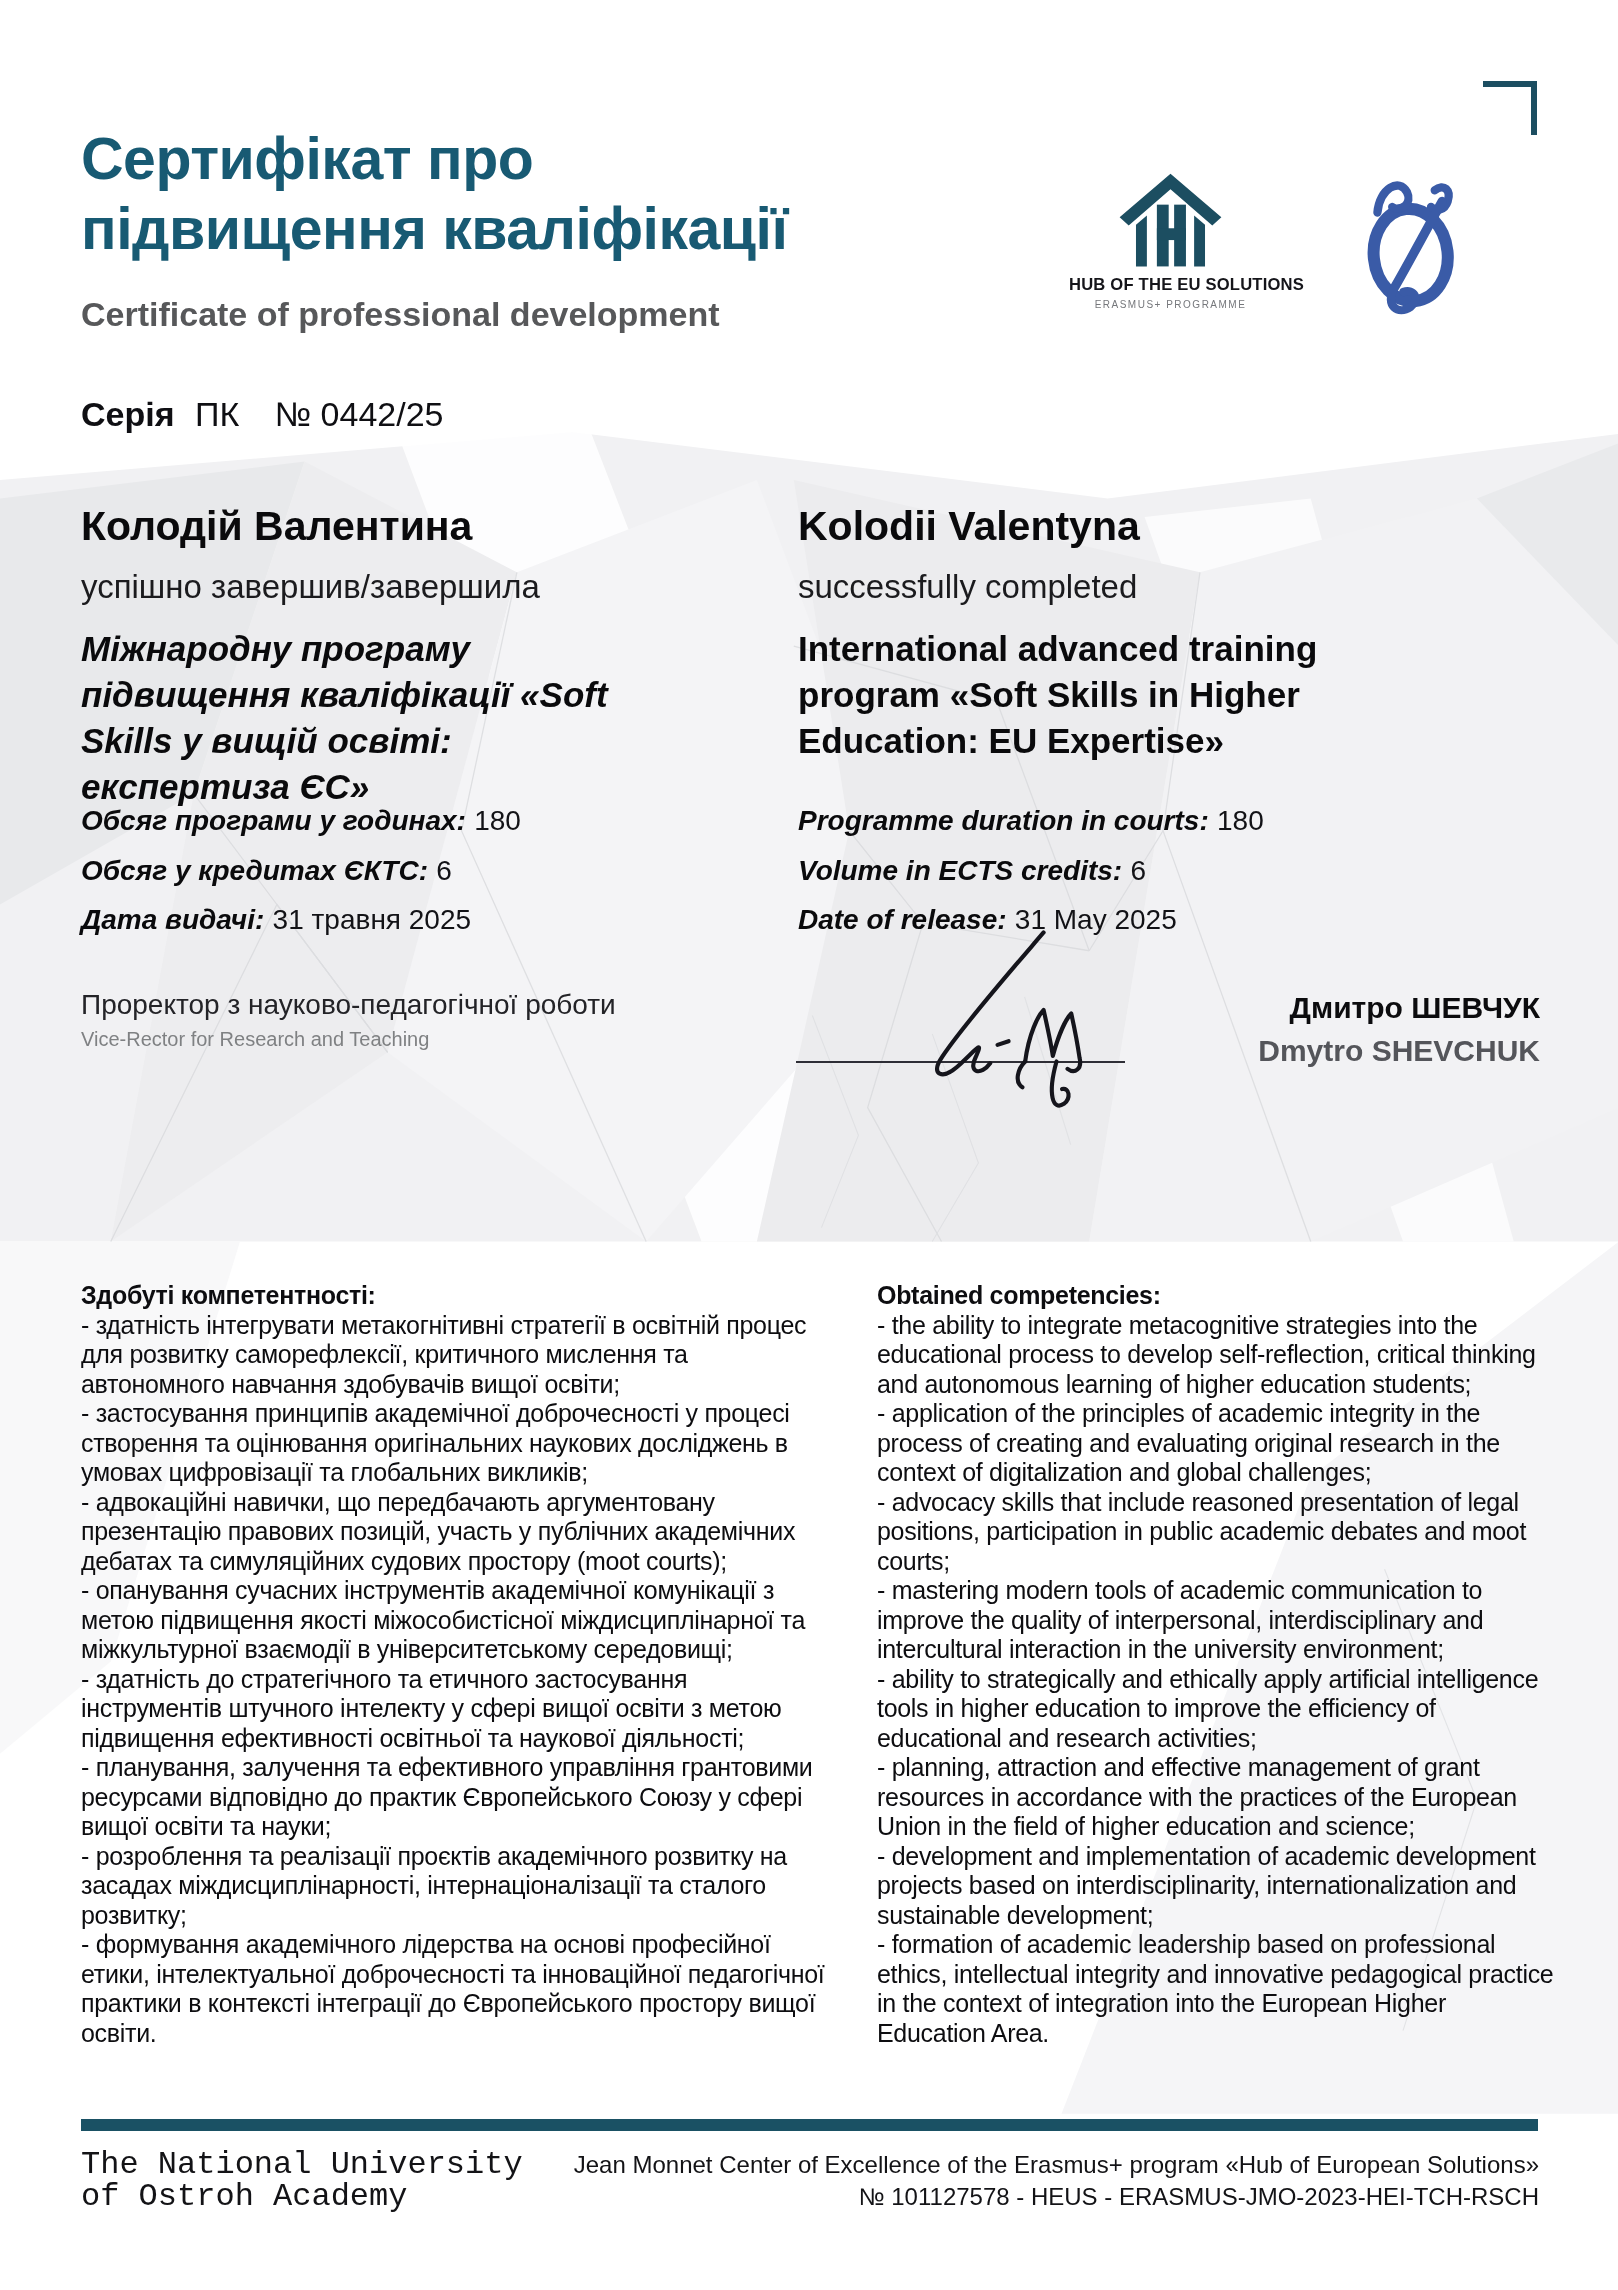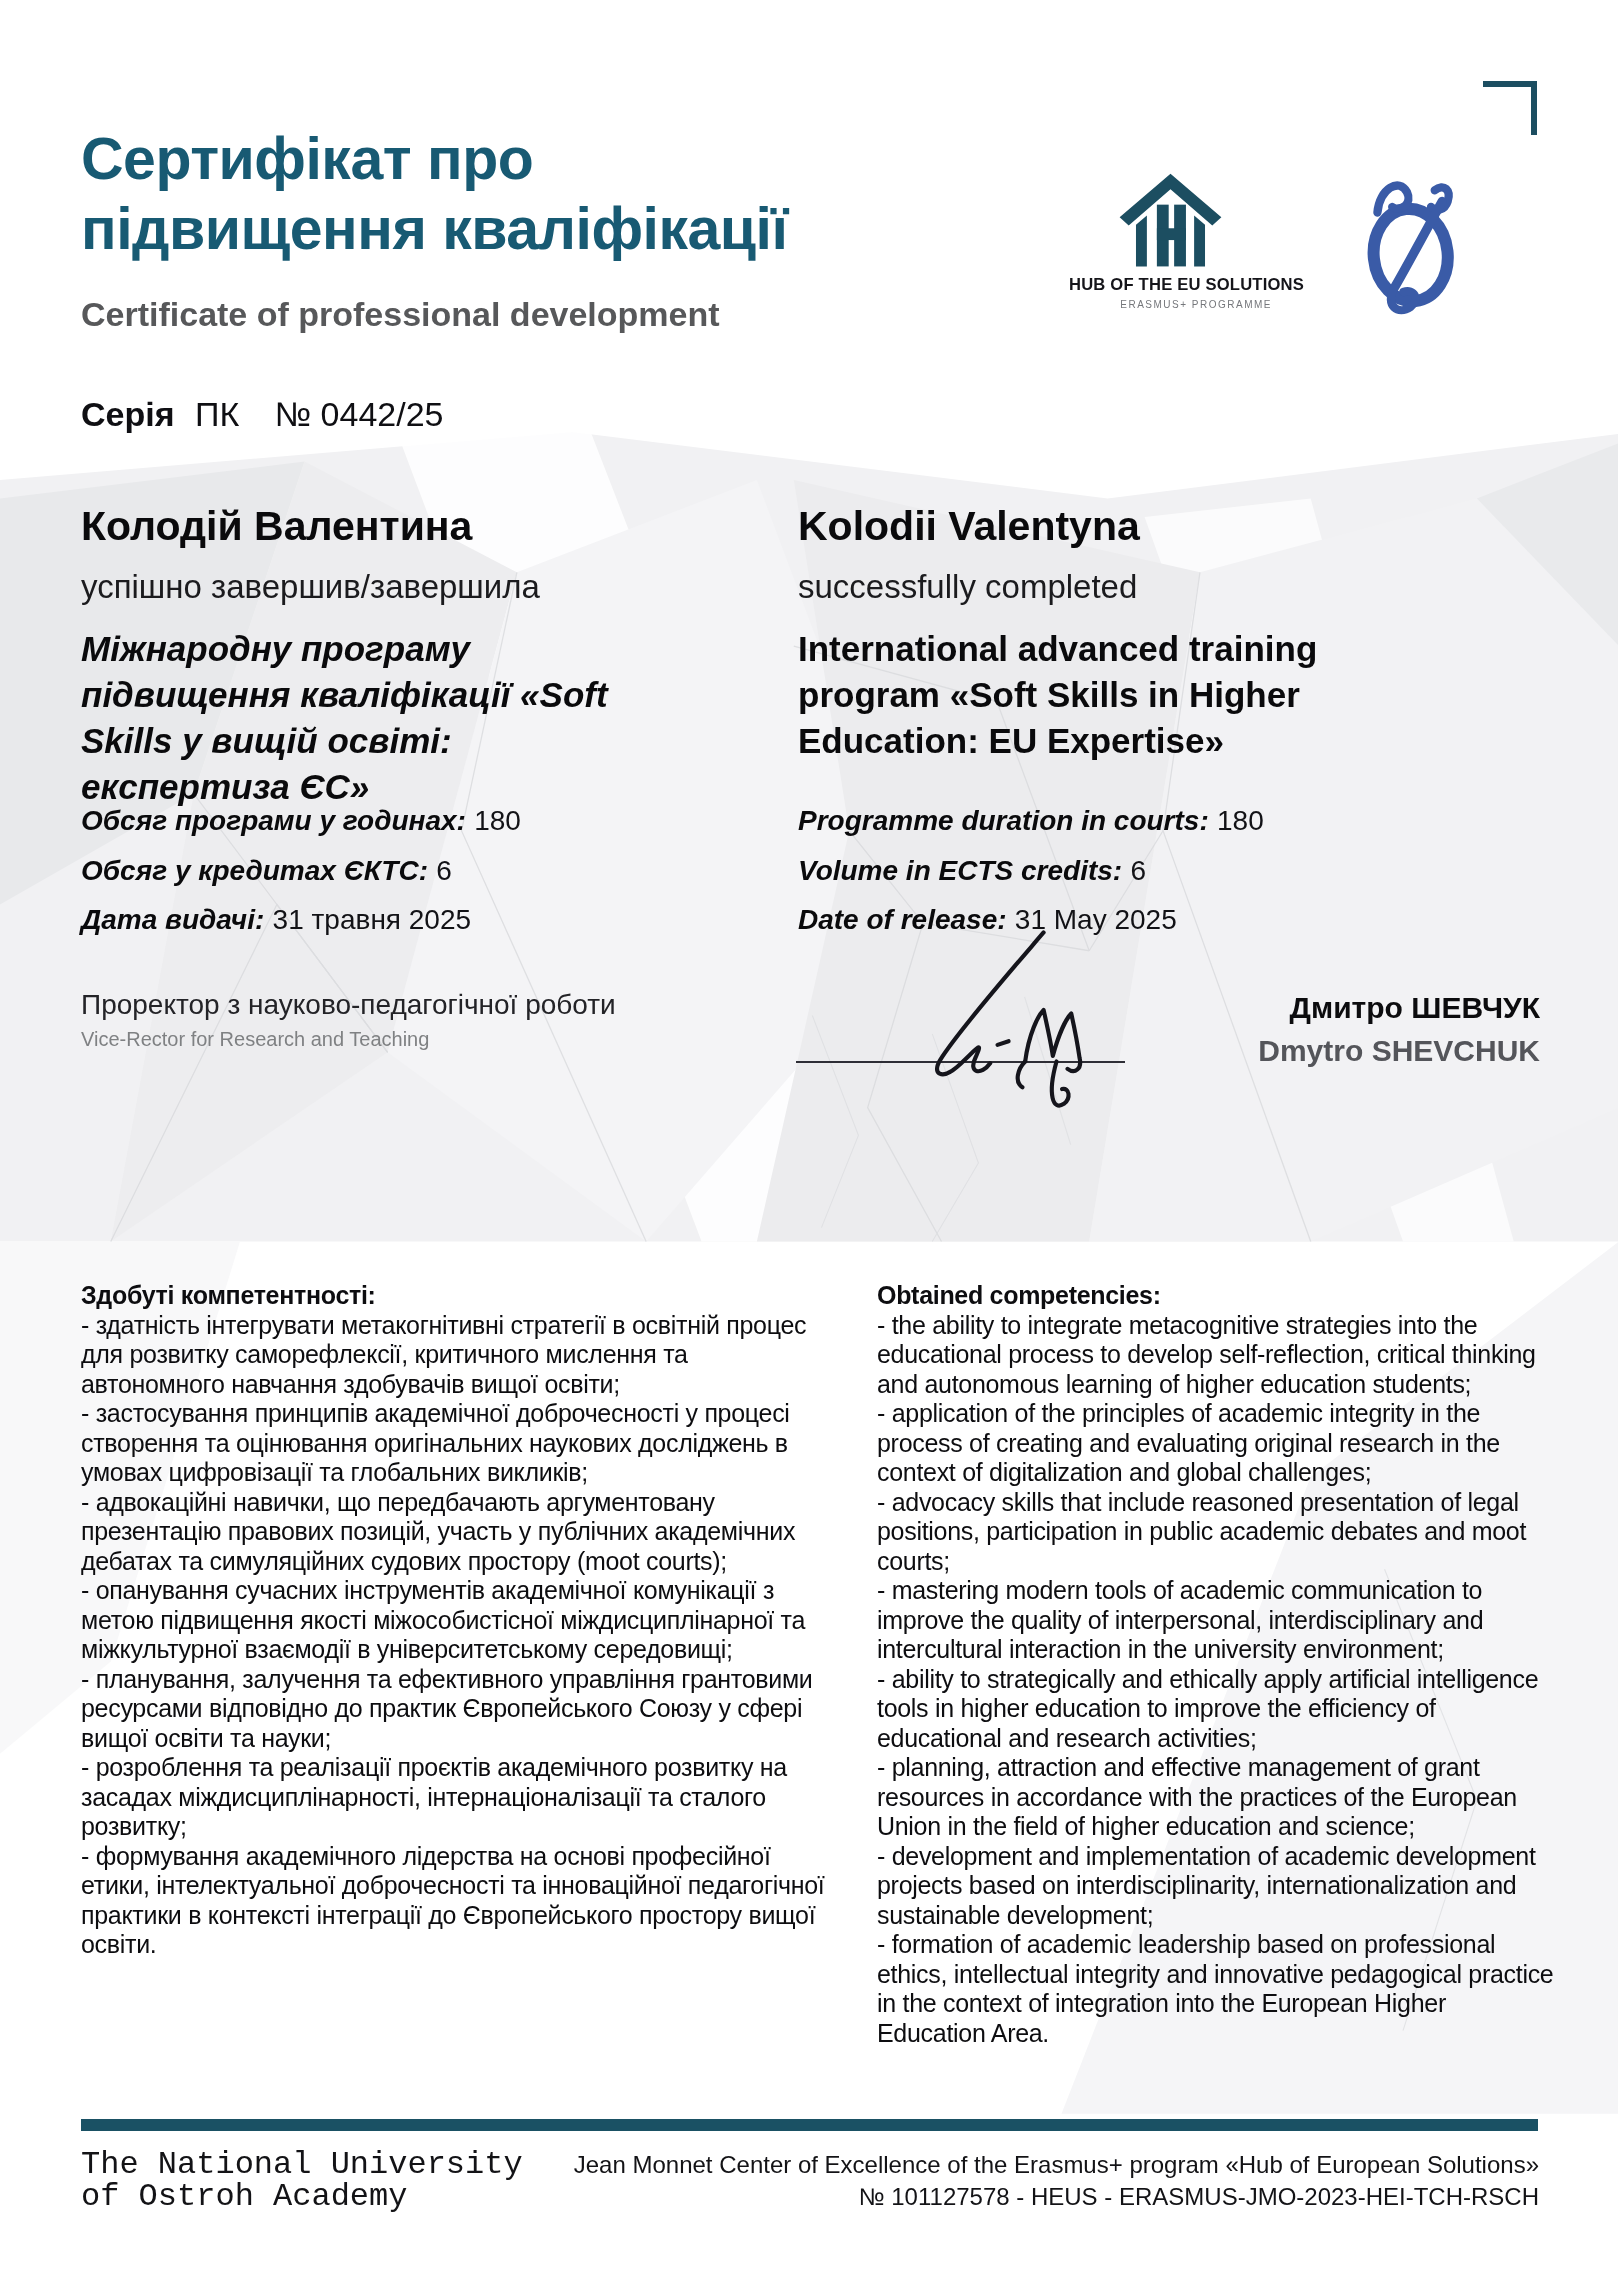--- a/index.html
+++ b/index.html
@@ -20,21 +20,21 @@
 
   
   .title{position:absolute;left:81px;top:124px;font-size:59px;font-weight:700;color:#185A73;line-height:70px;letter-spacing:-0.5px;}
   .subtitle{position:absolute;left:81px;top:295px;font-size:34px;font-weight:700;color:#57585A;}
   .series{position:absolute;left:81px;top:395px;font-size:34px;color:#0f0f13;}
   .series .s-label{font-weight:700;}
   .series .s-code{font-weight:400;margin-left:11px;}
   .series .s-num{font-weight:400;margin-left:26px;}
 
   
-  .hub-logo{position:absolute;left:1069px;top:170px;width:203px;text-align:right;}
+  .hub-logo{position:absolute;left:1069px;top:170px;width:203px;text-align:center;}
   .hub-logo svg{display:block;margin:0 auto;}
   .hub-title{font-size:16.6px;font-weight:700;color:#15151a;margin-top:2.8px;letter-spacing:0.2px;white-space:nowrap;}
   .hub-sub{font-size:10px;color:#75777b;letter-spacing:1.5px;margin-top:4.6px;}
   .monogram{position:absolute;left:1346px;top:170px;}
 
   
   .name{position:absolute;top:503px;font-size:41px;font-weight:700;color:#0a0a0c;}
   .completed{position:absolute;top:568px;font-size:33px;color:#1b1b1e;}
   .program{position:absolute;top:626px;font-size:35px;font-weight:700;line-height:46px;color:#0a0a0c;}
   .x-uk{left:81px;}
@@ -208,20 +208,21 @@
       <div>
 
           <div class="comp-item">- здатність інтегрувати метакогнітивні стратегії в освітній процес для розвитку саморефлексії, критичного мислення та автономного навчання здобувачів вищої освіти;</div>
 
           <div class="comp-item">- застосування принципів академічної доброчесності у процесі створення та оцінювання оригінальних наукових досліджень в умовах цифровізації та глобальних викликів;</div>
 
           <div class="comp-item">- адвокаційні навички, що передбачають аргументовану презентацію правових позицій, участь у публічних академічних дебатах та симуляційних судових простору (moot courts);</div>
 
           <div class="comp-item">- опанування сучасних інструментів академічної комунікації з метою підвищення якості міжособистісної міждисциплінарної та міжкультурної взаємодії в університетському середовищі;</div>
 
+          <div class="comp-item">- здатність до стратегічного та етичного застосування інструментів штучного інтелекту у сфері вищої освіти з метою підвищення ефективності освітньої та наукової діяльності;</div>
 
           <div class="comp-item">- планування, залучення та ефективного управління грантовими ресурсами відповідно до практик Європейського Союзу у сфері вищої освіти та науки;</div>
 
           <div class="comp-item">- розроблення та реалізації проєктів академічного розвитку на засадах міждисциплінарності, інтернаціоналізації та сталого розвитку;</div>
 
           <div class="comp-item">- формування академічного лідерства на основі професійної етики, інтелектуальної доброчесності та інноваційної педагогічної практики в контексті інтеграції до Європейського простору вищої освіти.</div>
         </div>
     </div>
 
     <div class="comp x-en">

